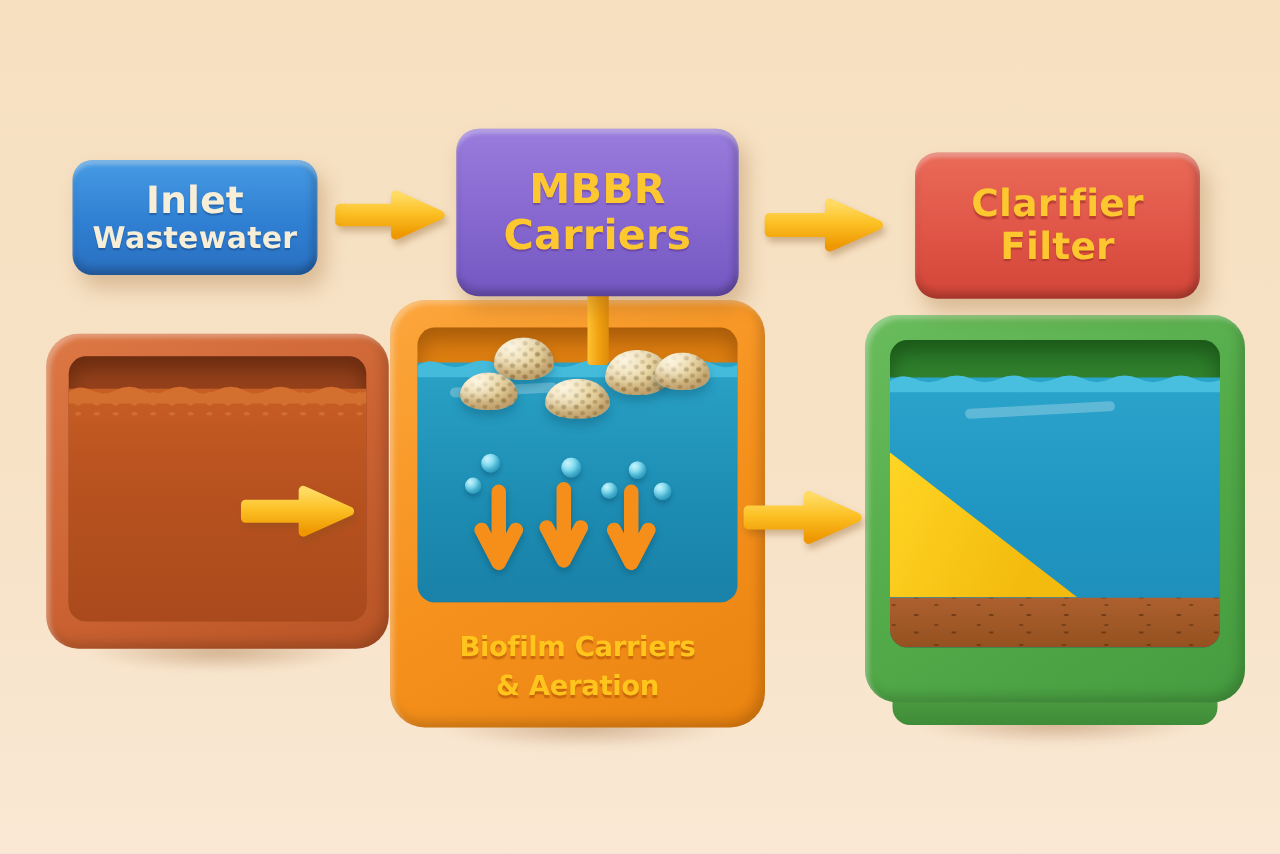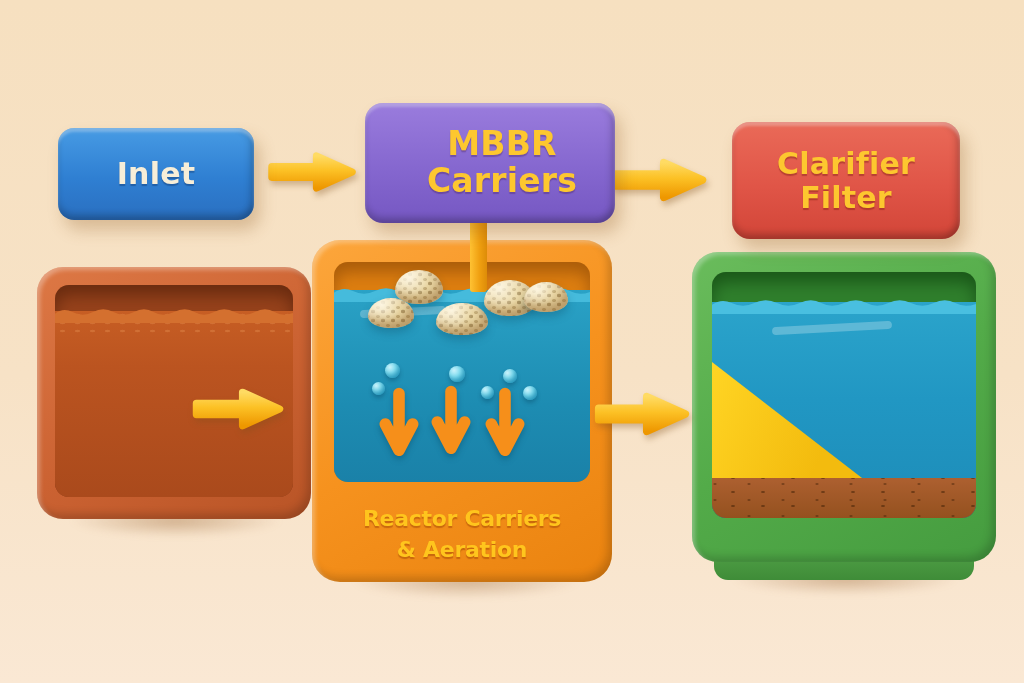--- a/index.html
+++ b/index.html
@@ -15,22 +15,22 @@
   .shadow-left{left:28px;top:498px;width:296px;height:46px;}
   .shadow-mid{left:306px;top:556px;width:320px;height:50px;}
   .shadow-right{left:686px;top:556px;width:318px;height:46px;}
 
   
   .sign{position:absolute;z-index:9;display:flex;flex-direction:column;align-items:center;justify-content:center;
     box-shadow:inset 0 4px 3px rgba(255,255,255,.30),inset 0 -6px 6px rgba(0,0,0,.18),
                inset -5px 0 6px rgba(0,0,0,.12),6px 10px 16px rgba(140,85,30,.28);}
   .sign-inlet{left:58px;top:128px;width:196px;height:92px;border-radius:16px;
     background:linear-gradient(180deg,#479be4 0%,#2f7fd2 55%,#2a6fc0 100%);}
-  .sign-reactor{left:365px;top:103px;width:226px;height:120px;border-radius:18px;
-    background:linear-gradient(180deg,#9a7cdd 0%,#8567cf 55%,#7557c2 100%);padding-left:24px;}
+  .sign-reactor{left:365px;top:103px;width:226px;height:134px;border-radius:18px;
+    background:linear-gradient(180deg,#9a7cdd 0%,#8567cf 55%,#7557c2 100%);}
   .sign-clarifier{left:732px;top:122px;width:228px;height:117px;border-radius:18px;
     background:linear-gradient(180deg,#ea6a58 0%,#e05547 55%,#d24538 100%);}
   .sign-line{font-weight:bold;line-height:1.12;letter-spacing:.2px;}
   .cream{color:#f7eed8;text-shadow:0 2px 1px rgba(10,40,90,.35);}
   .gold{color:#fdc72f;text-shadow:0 2px 1px rgba(70,30,90,.35);}
   .gold-red{color:#fdc72f;text-shadow:0 2px 1px rgba(120,25,15,.4);text-align:center;}
   .fz-inlet1{font-size:30px;} .fz-inlet2{font-size:24px;}
   .fz-react{font-size:33px;} .fz-clar{font-size:30px;}
 
   .sign-post{position:absolute;left:470px;top:212px;width:17px;height:80px;z-index:6;border-radius:3px;
@@ -166,21 +166,21 @@
         </svg>
       </div>
 
       <div class="carrier" style="left:61px;top:8px;width:48px;height:34px;"></div>
       <div class="carrier" style="left:34px;top:36px;width:46px;height:30px;"></div>
       <div class="carrier" style="left:102px;top:41px;width:52px;height:32px;"></div>
       <div class="carrier" style="left:150px;top:18px;width:52px;height:36px;"></div>
       <div class="carrier" style="left:190px;top:20px;width:44px;height:30px;"></div>
     </div>
     <div class="mid-caption">
-      <div class="cap-line">Reactor Carriers</div>
+      <div class="cap-line">Biofilm Carriers</div>
       <div class="cap-line">&amp; Aeration</div>
     </div>
   </div>
 
   <div class="pedestal"></div>
   <div class="tank tank-right">
     <div class="frame"></div>
     <div class="inner">
       <div class="water water-right">
         <svg class="wave" viewBox="0 0 260 22" preserveAspectRatio="none">
@@ -203,20 +203,21 @@
     <path d="M7 22 H57 V10 L97 28 L57 46 V34 H7 Z" fill="url(#gArrow)" stroke="url(#gArrow)" stroke-width="8" stroke-linejoin="round" stroke-linecap="round"></path>
   </svg>
   <svg class="arrow arrow-d" viewBox="0 0 104 56">
     <path d="M7 22 H57 V10 L97 28 L57 46 V34 H7 Z" fill="url(#gArrow)" stroke="url(#gArrow)" stroke-width="8" stroke-linejoin="round" stroke-linecap="round"></path>
   </svg>
 
   <div class="sign-post"></div>
 
   <div class="sign sign-inlet">
     <div class="sign-line cream fz-inlet1">Inlet</div>
+    <div class="sign-line cream fz-inlet2">Wastewater</div>
   </div>
 
   <div class="sign sign-reactor">
     <div class="sign-line gold fz-react">MBBR</div>
     <div class="sign-line gold fz-react">Carriers</div>
   </div>
 
   <div class="sign sign-clarifier">
     <div class="sign-line gold-red fz-clar">Clarifier</div>
     <div class="sign-line gold-red fz-clar">Filter</div>

